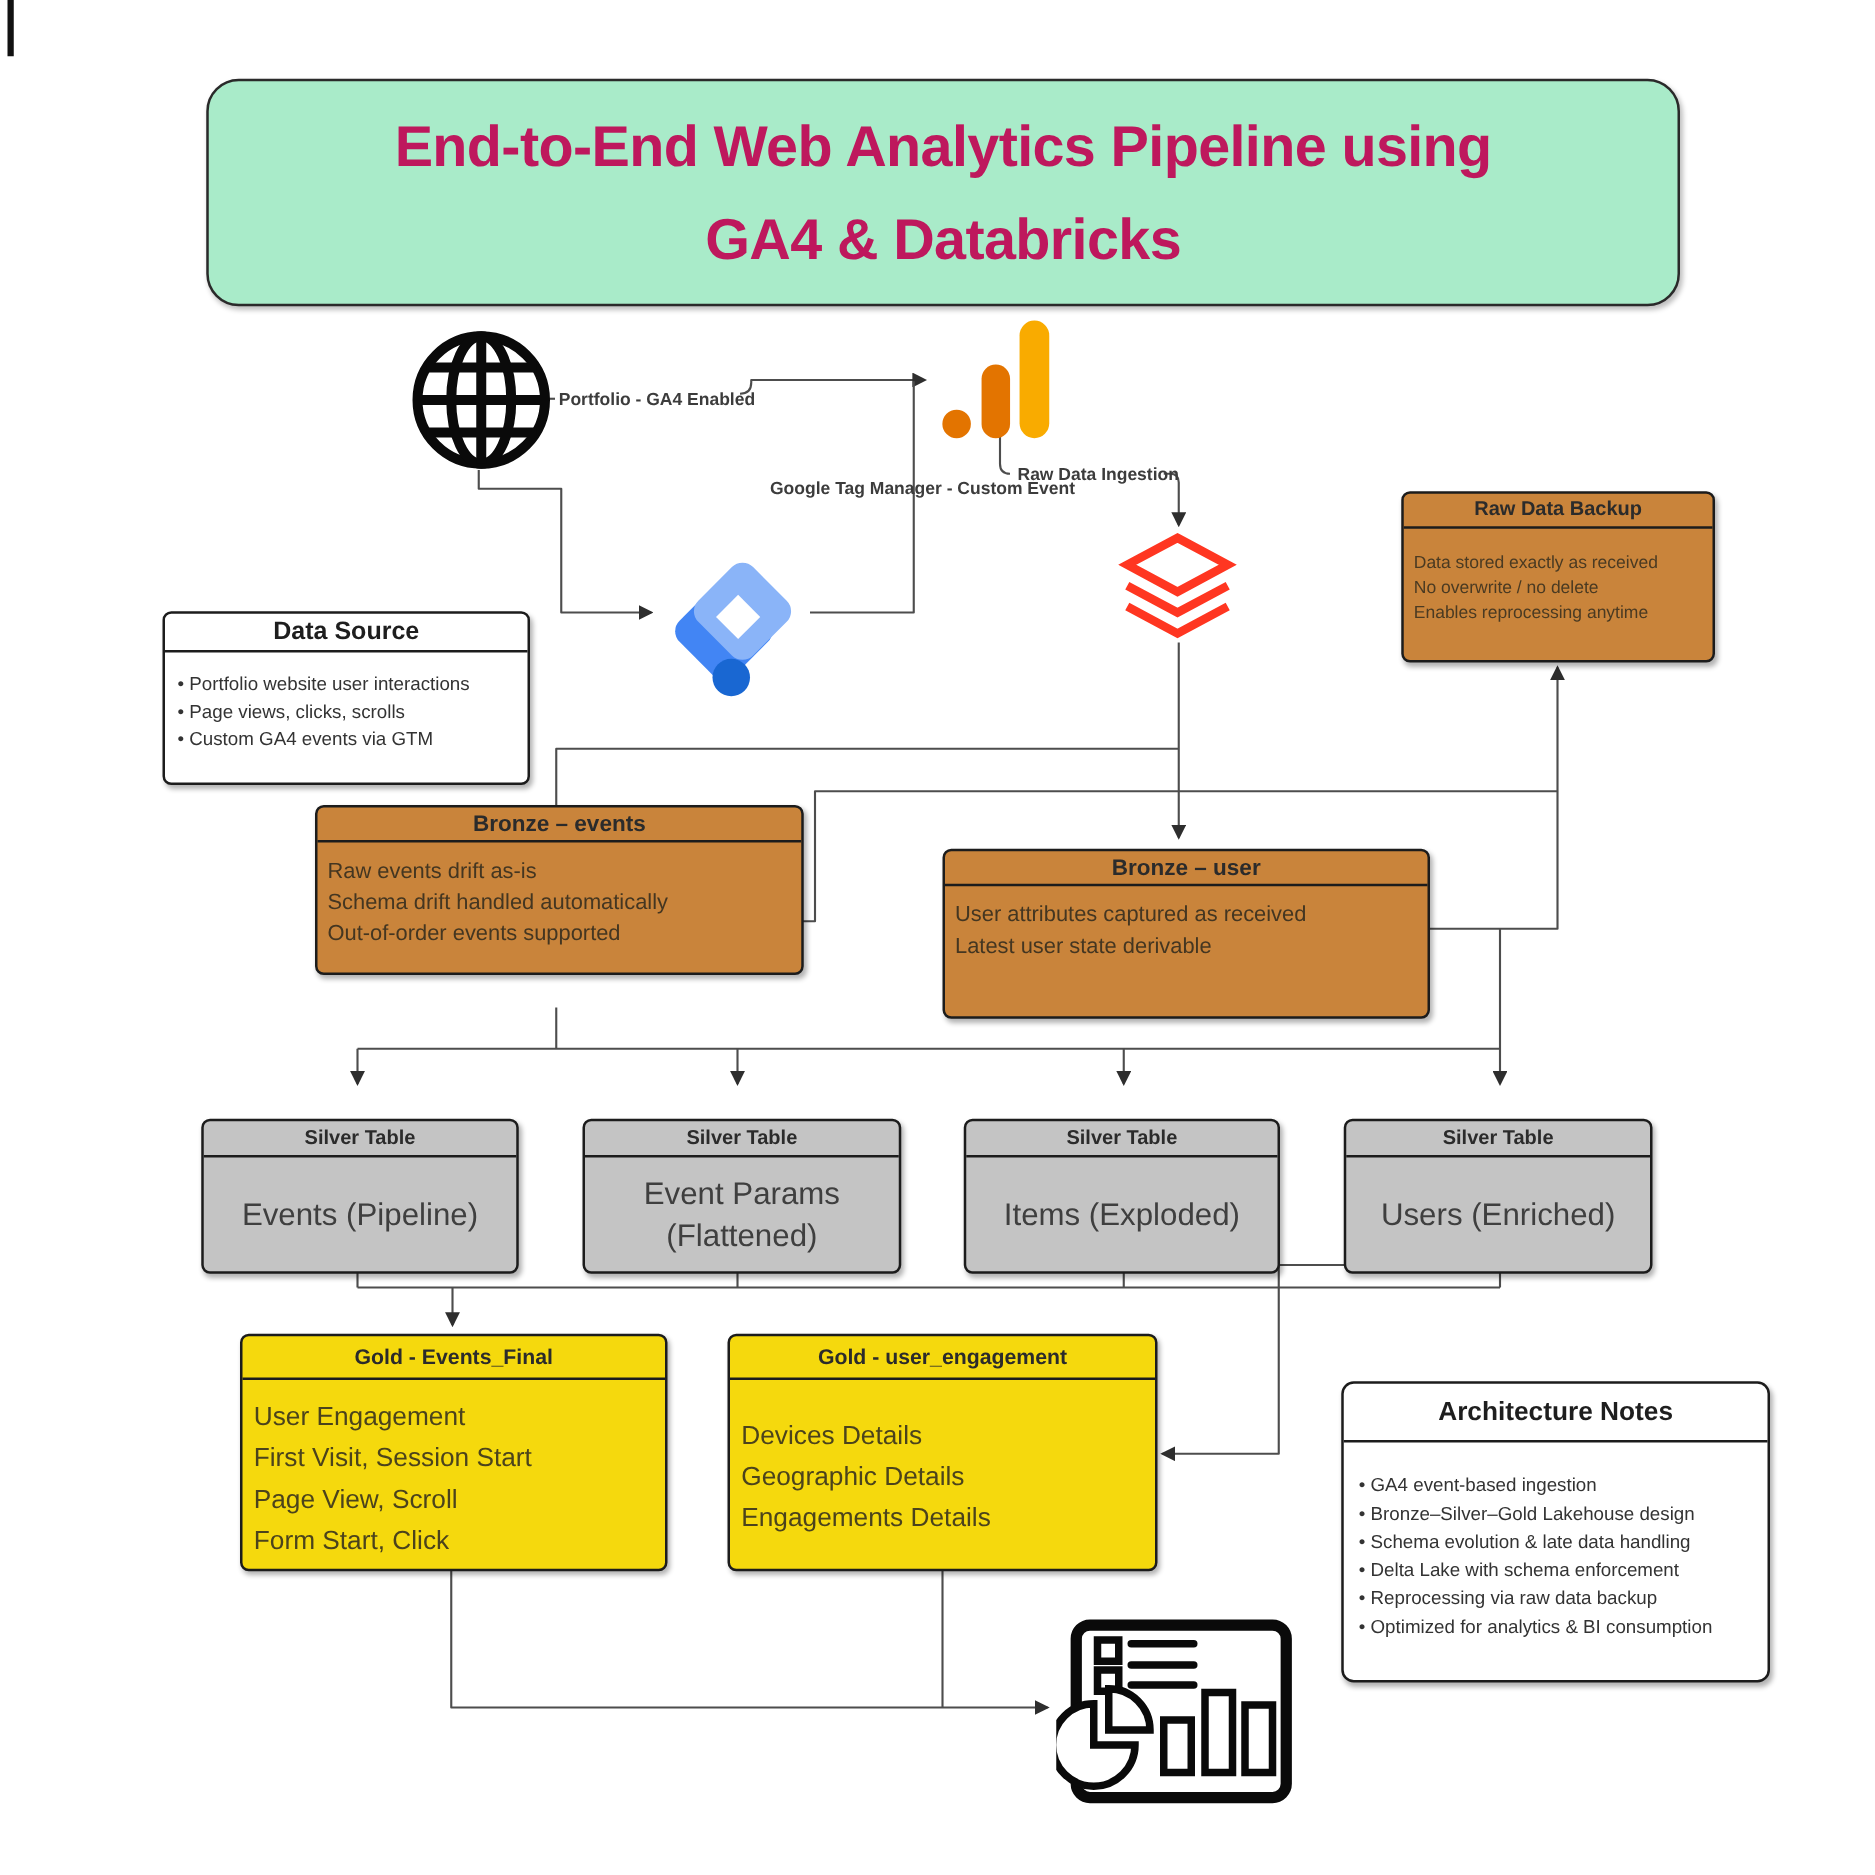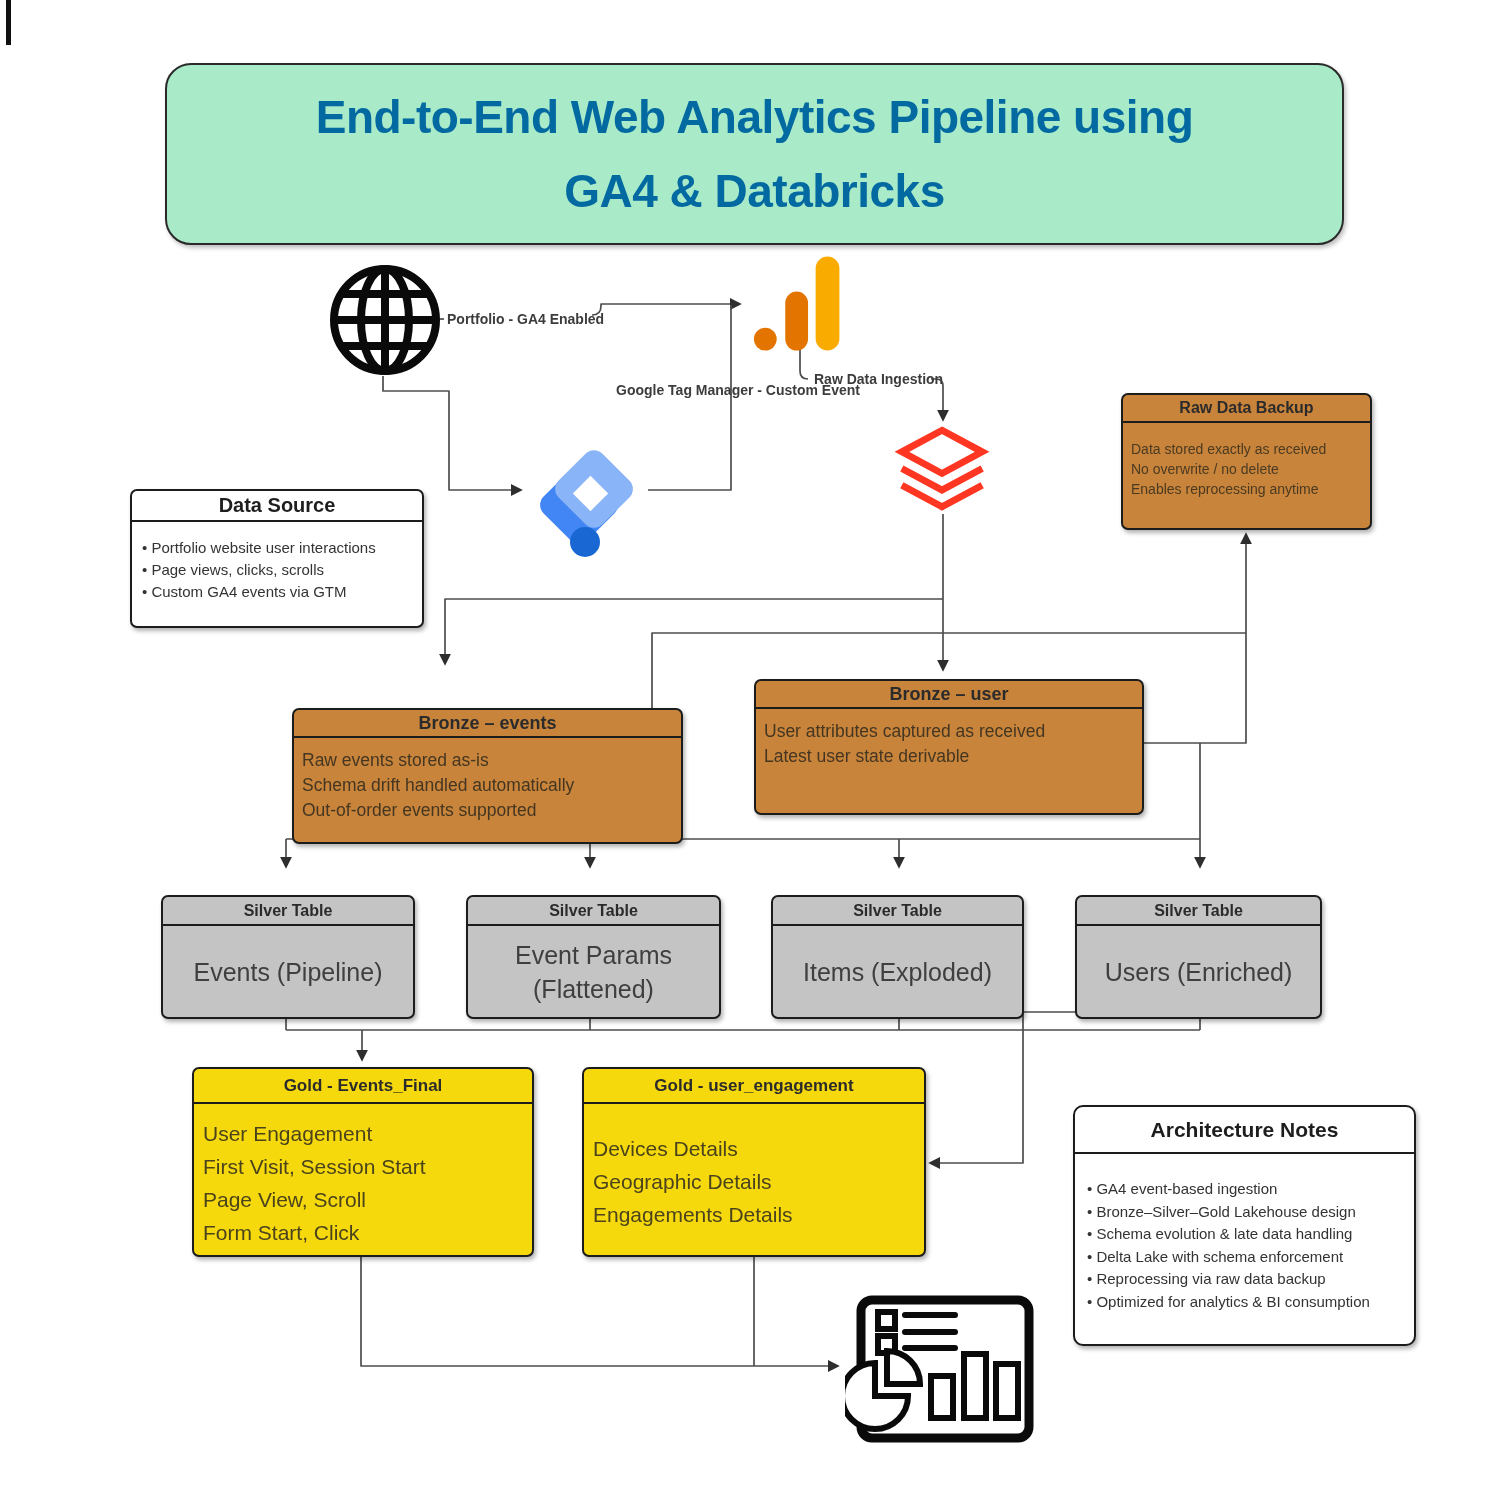--- a/index.html
+++ b/index.html
@@ -4,40 +4,40 @@
 <style>
   html,body{margin:0;padding:0;background:#fff;}
   #stage{position:relative;width:1500px;height:1500px;background:#ffffff;overflow:hidden;
          font-family:"Liberation Sans","DejaVu Sans",sans-serif;}
   .layer{position:absolute;left:0;top:0;width:1500px;height:1500px;pointer-events:none;}
 
   
   #titleBox{position:absolute;left:165px;top:63px;width:1175px;height:178px;background:#A9EBC9;
     border:2px solid #2a2a2a;border-radius:26px;box-shadow:2px 3px 4px rgba(0,0,0,.25);
     display:flex;flex-direction:column;justify-content:center;align-items:center;}
-  #titleBox div{font-size:46px;font-weight:800;color:#0369a1;line-height:74px;letter-spacing:-.5px;}
+  #titleBox div{font-size:46px;font-weight:800;color:#be185d;line-height:74px;letter-spacing:-.5px;}
 
   
   .box{position:absolute;border:2px solid #1c1c1c;border-radius:7px;box-shadow:2px 3px 4px rgba(0,0,0,.3);}
   .box-header{font-weight:bold;text-align:center;border-bottom:2px solid #1c1c1c;color:#2b2b2b;}
   .bronze{background:#C9843B;}
   .silver{background:#C4C4C4;margin-top:20px;}
   .gold{background:#F5D90D;}
   .whitebox{background:#ffffff;}
   .body-lines div{white-space:nowrap;}
 
   #backupBox{left:1121px;top:393px;width:247px;height:133px;}
   #backupBox .box-header{height:26px;line-height:26px;font-size:16px;}
   #backupBox .body-lines{padding:16px 0 0 8px;font-size:14px;line-height:20px;color:#4a3a22;}
 
   #dataSourceBox{left:130px;top:489px;width:290px;height:135px;}
   #dataSourceBox .box-header{height:29px;line-height:29px;font-size:20px;color:#1e1e1e;}
   #dataSourceBox .body-lines{padding:15px 0 0 10px;font-size:15px;line-height:22px;color:#333;}
 
-  #bronzeEventsBox{left:252px;top:708px;width:387px;height:132px;margin-left:40px;}
+  #bronzeEventsBox{left:252px;top:644px;width:387px;height:132px;}
   #bronzeUserBox{left:754px;top:679px;width:386px;height:132px;}
   #bronzeEventsBox .box-header,#bronzeUserBox .box-header{height:26px;line-height:26px;font-size:18px;}
   #bronzeEventsBox .body-lines,#bronzeUserBox .body-lines{padding:10px 0 0 8px;font-size:17.5px;line-height:25px;color:#443621;}
 
   .silverBox{top:875px;height:120px;}
   .silverBox .box-header{height:27px;line-height:27px;font-size:16px;}
   .silverBox .silver-name{height:91px;display:flex;align-items:center;justify-content:center;
       text-align:center;font-size:25px;color:#3f3f3f;line-height:34px;}
   #silver1{left:161px;width:250px;} #silver2{left:466px;width:251px;}
   #silver3{left:771px;width:249px;} #silver4{left:1075px;width:243px;}
@@ -169,21 +169,21 @@
     <div class="body-lines">
         <div>• Portfolio website user interactions</div>
         <div>• Page views, clicks, scrolls</div>
         <div>• Custom GA4 events via GTM</div>
       </div>
   </div>
 
   <div id="bronzeEventsBox" class="box bronze">
     <div class="box-header">Bronze – events</div>
     <div class="body-lines">
-        <div>Raw events stored as-is</div>
+        <div>Raw events drift as-is</div>
         <div>Schema drift handled automatically</div>
         <div>Out-of-order events supported</div>
       </div>
   </div>
   <div id="bronzeUserBox" class="box bronze">
     <div class="box-header">Bronze – user</div>
     <div class="body-lines">
         <div>User attributes captured as received</div>
         <div>Latest user state derivable</div>
       </div>

